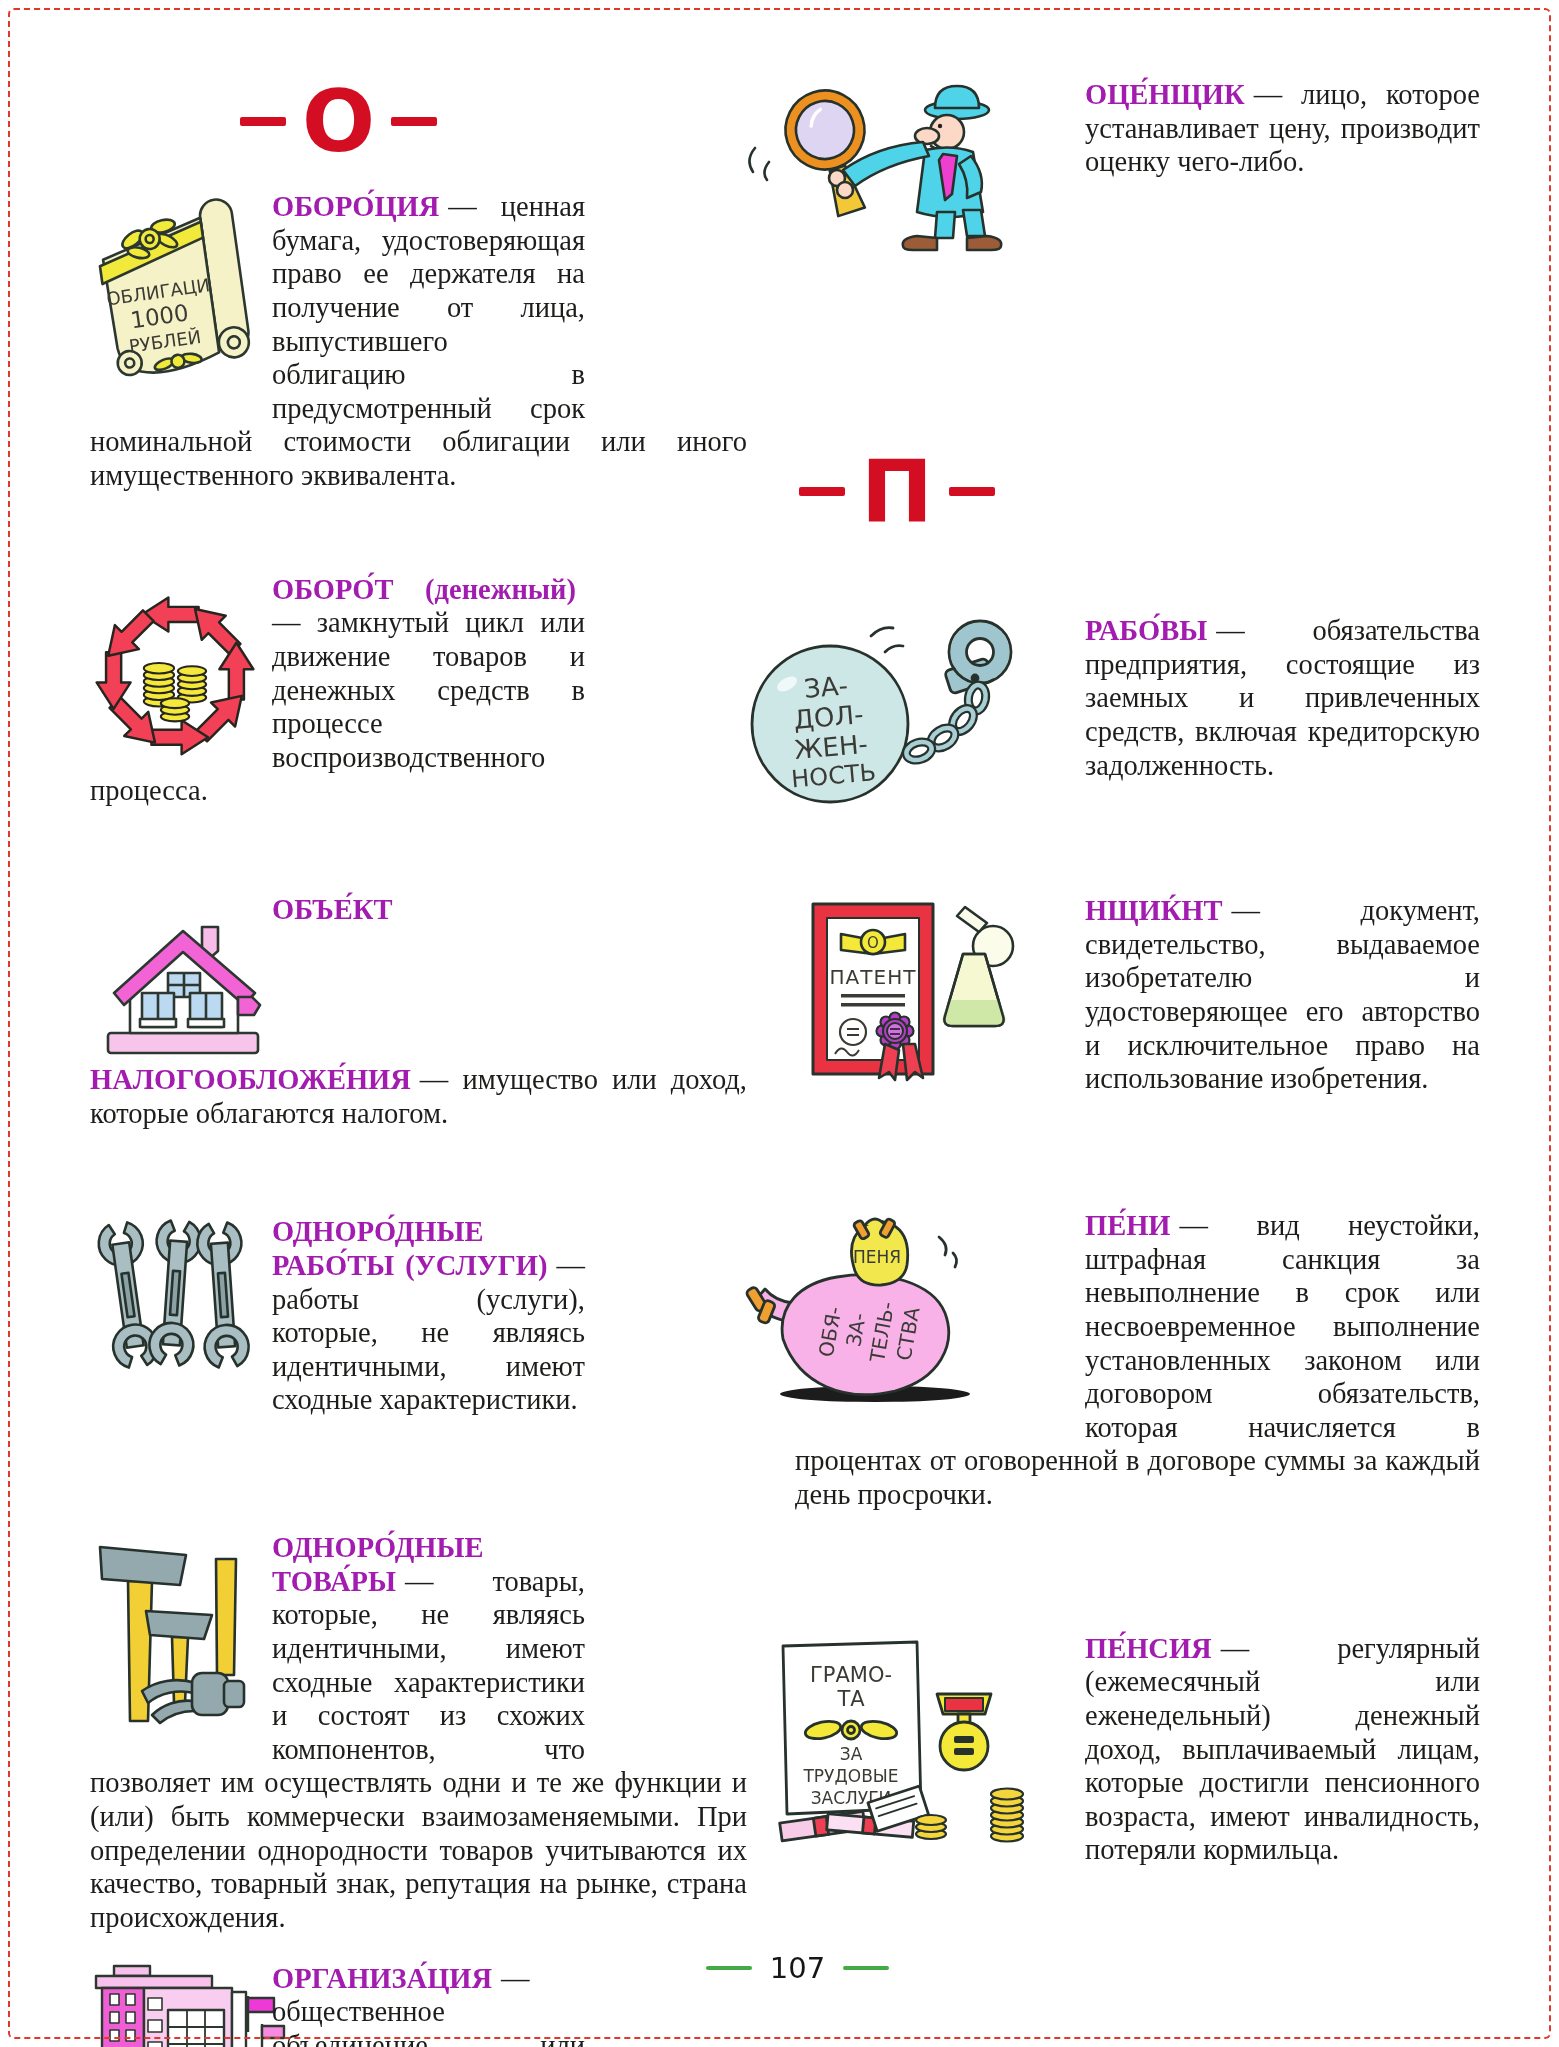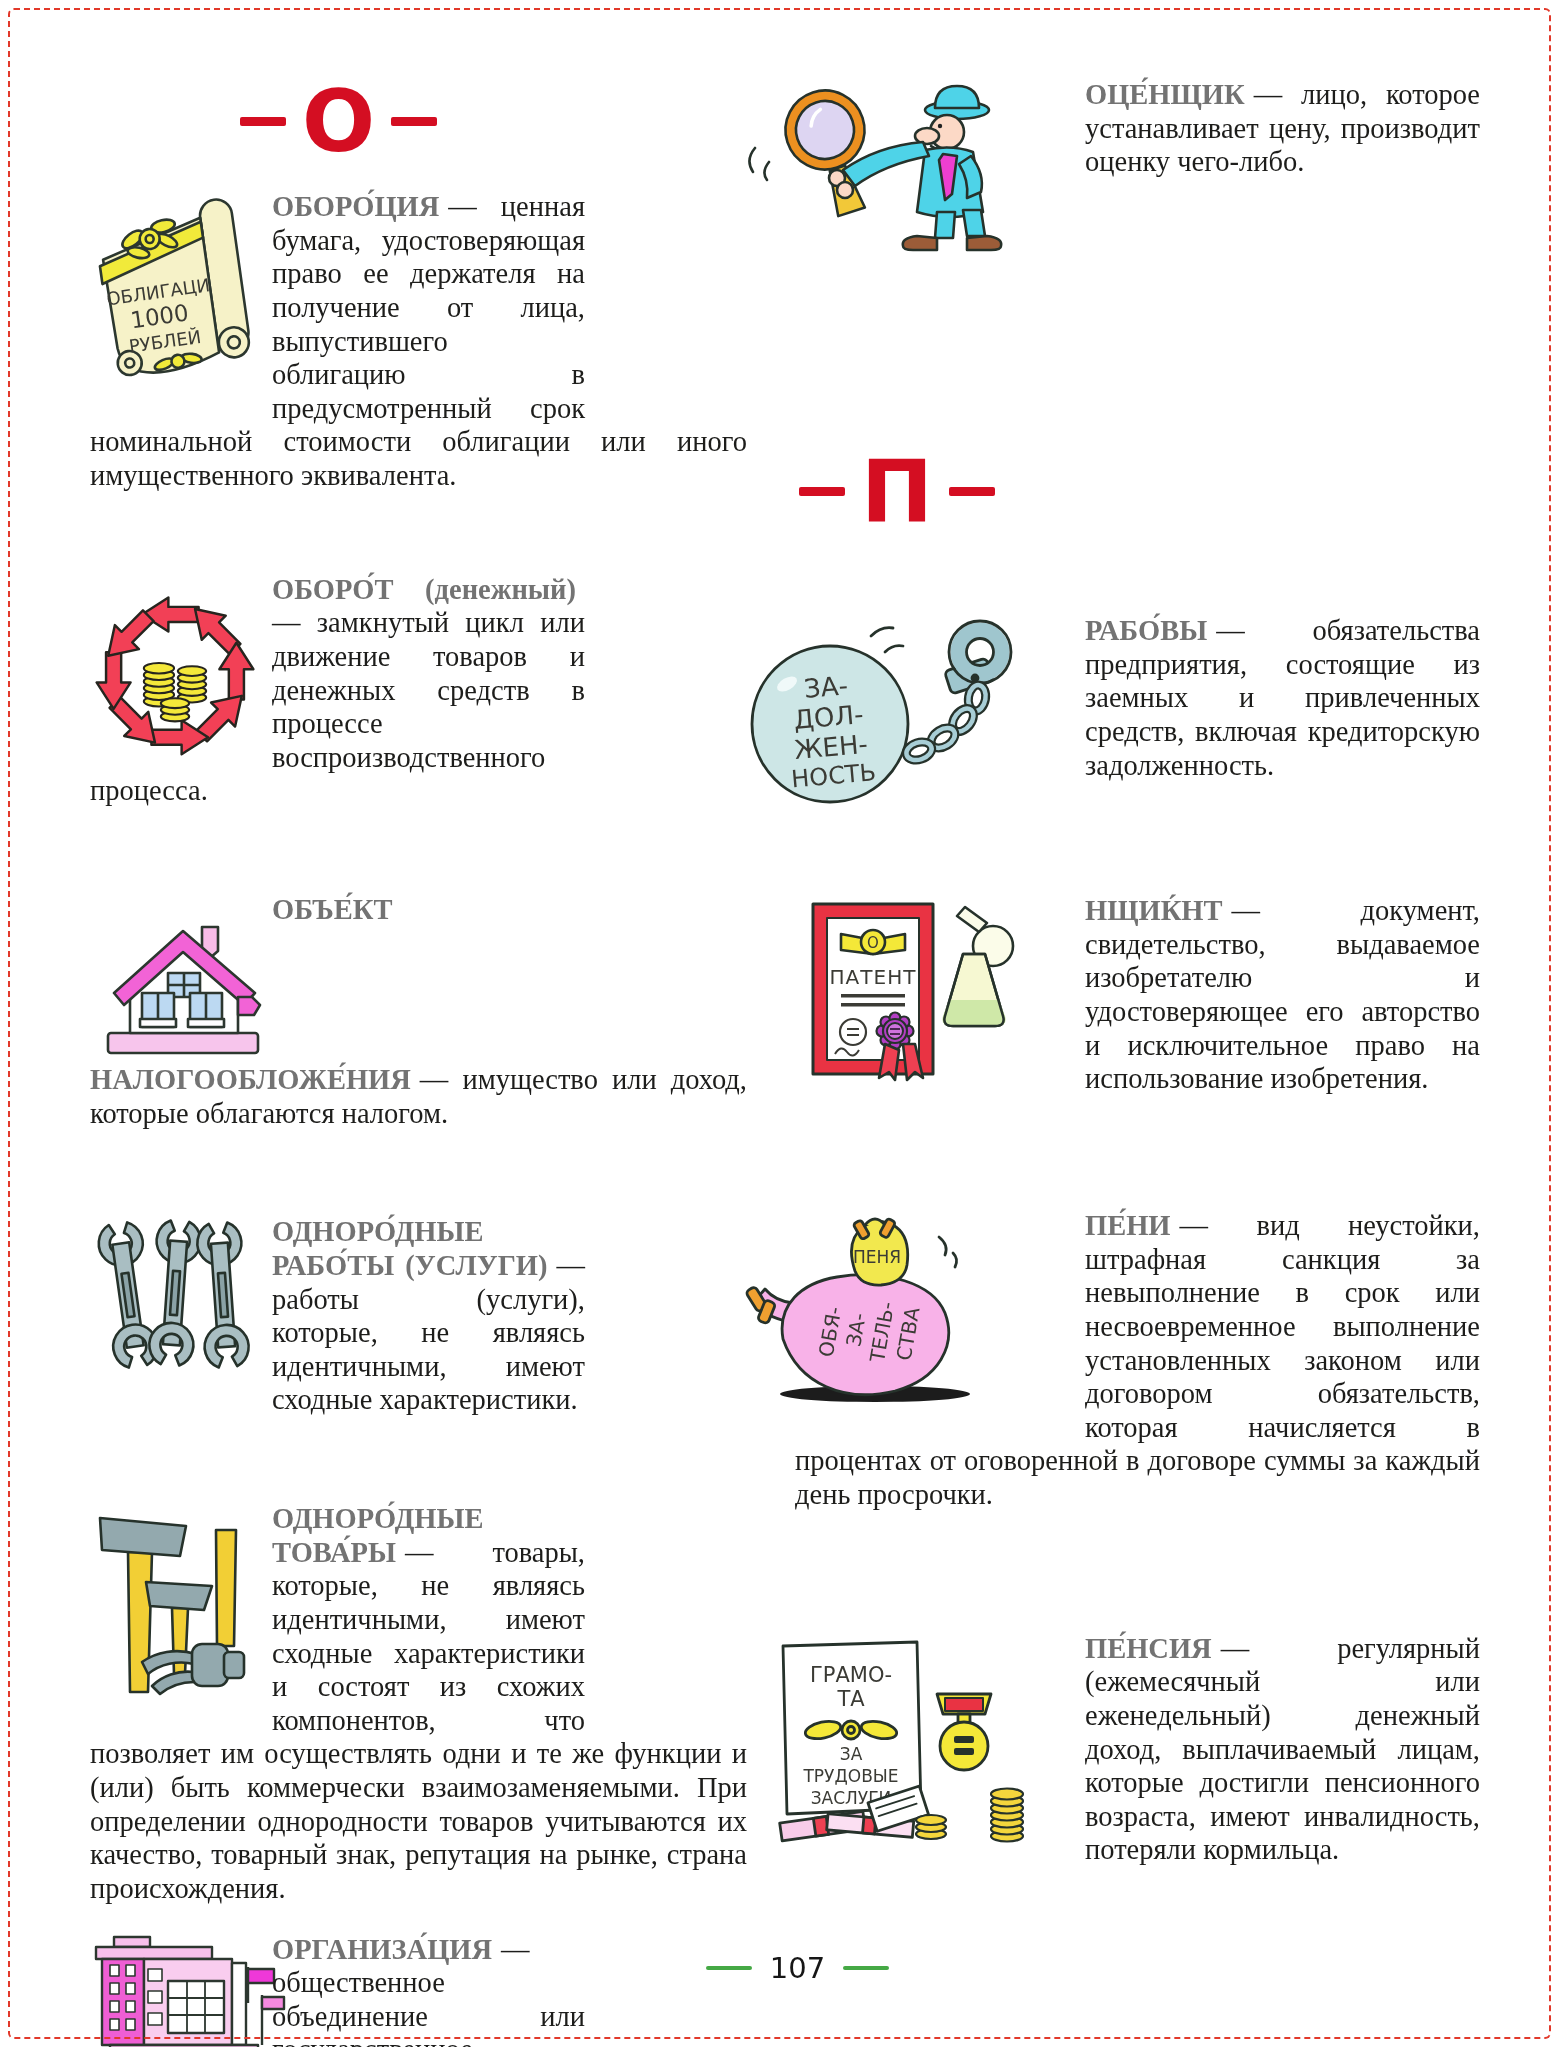--- a/index.html
+++ b/index.html
@@ -4,21 +4,21 @@
 <style>
   html,body{margin:0;padding:0;background:#fff;}
   .page{position:relative;width:1559px;height:2047px;background:#fff;overflow:hidden;
         font-family:"Liberation Serif",serif;color:#1d1d1b;}
   .border-frame{position:absolute;inset:8px;border:2.5px dashed #e2382a;border-radius:6px;pointer-events:none;}
   .cols{display:flex;gap:48px;padding:78px 79px 0 90px;}
   .col-left{width:657px;}
   .col-right{width:685px;}
   .entry{display:flow-root;text-align:justify;font-size:28.5px;line-height:1.18;hyphens:auto;}
   .entry p{margin:0;}
-  .term{color:#737373;font-weight:bold;margin-right:9px;font-family:Liberation Serif, serif;}
+  .term{color:#a21caf;font-weight:bold;margin-right:9px;font-family:Liberation Serif, serif;}
   .lfig{float:left;width:182px;}
   .lfig svg{display:block;}
   .rfig{float:left;width:290px;}
   .rfig svg{display:block;margin-left:-70px;}
   .lspacer{float:right;width:162px;display:block;}
   .letter-head{display:flex;align-items:center;gap:16px;font-family:"DejaVu Sans",sans-serif;
                font-weight:bold;font-size:86px;line-height:1;color:#d40e22;width:fit-content;}
   .letter-head .bar{width:46px;height:9px;background:#d40e22;border-radius:2px;}
   #head-o{margin:0 0 26px 150px;}
   #head-p{margin:195px 0 80px 4px;}
@@ -126,21 +126,21 @@
               <path d="M116,100 v34" fill="none"></path>
               <rect x="98" y="126" width="36" height="8" fill="#fff"></rect>
               <path d="M148,104 h14 l8,8 -6,10 h-16 z" fill="#f263d6"></path>
             </g>
           </svg>
         </div>
         <span class="lspacer" style="height:170px"></span>
         <p><span class="term">ОБЪЕ́КТ НАЛОГООБЛОЖЕ́НИЯ</span><span>— имущество или доход, которые облагаются налогом.</span></p>
       </section>
 
-      <section class="entry" style="margin-bottom:85px">
+      <section class="entry" style="margin-bottom:114px">
         <div class="lfig" style="height:170px">
           <svg viewBox="0 0 170 160" width="170" height="160">
             <defs>
               <g id="wr">
                 <path d="M-9.3,-72 A22,22 0 1 0 9.3,-72 L4.6,-62 A11,11 0 1 1 -4.6,-62 Z"></path>
                 <rect x="-8.5" y="-52" width="17" height="104"></rect>
                 <path d="M-9.3,72 A22,22 0 1 1 9.3,72 L4.6,62 A11,11 0 1 0 -4.6,62 Z"></path>
                 <rect x="-3.5" y="-22" width="7" height="44" fill="#8aa2a6"></rect>
               </g>
             </defs>

